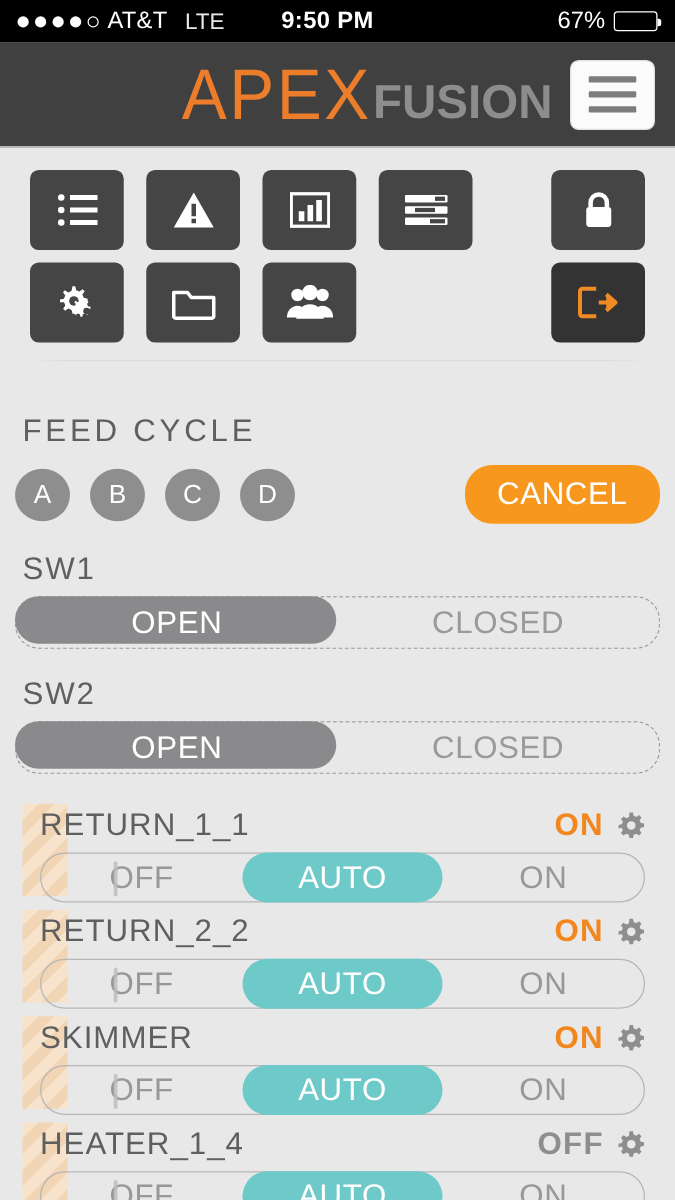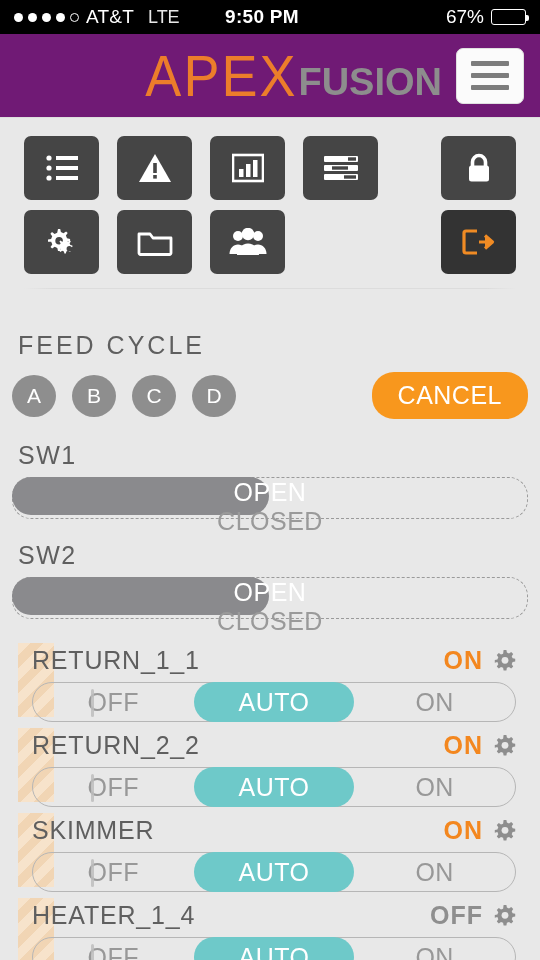--- a/index.html
+++ b/index.html
@@ -34,21 +34,21 @@
     position:relative; padding:1.5px;
   }
   .batt-fill{ height:100%; background:#fff; border-radius:1px; }
   .batt:after{
     content:""; position:absolute; right:-4px; top:4.5px;
     width:3px; height:6px; background:#fff; border-radius:0 2px 2px 0;
   }
 
   
   .header{
-    height:84px; background:#701a75;
+    height:84px; background:#404040;
     display:flex; align-items:center; justify-content:flex-end;
     padding:0 16px 0 0; gap:14px;
     border-bottom:1px solid #dedede;
   }
   .logo{ display:flex; align-items:baseline; }
   .logo-apex{
     font-size:54px; color:#ec7d2b; letter-spacing:2px;
     font-weight:300; font-family:"Liberation Sans", sans-serif;
     transform:scaleY(1.06);
   }
@@ -96,21 +96,21 @@
     margin-left:auto; background:#f8971d; color:#fff;
     font-size:25px; letter-spacing:.5px;
     padding:9px 26px; border-radius:22px; cursor:pointer;
   }
 
   
   .sw-block{ margin-top:22px; }
   .sw-label{ font-size:25px; color:#5f5f5f; letter-spacing:1.5px; margin:0 0 7px 6px; }
   .sw-toggle{
     height:42px; display:flex; border-radius:19px; position:relative;
-    border:1.5px dashed #9a9a9a; background:transparent;flex-direction:column;
+    border:1.5px dashed #9a9a9a; background:transparent;
   }
   .sw-opt{
     flex:1; display:flex; align-items:center; justify-content:center;
     font-size:25px; color:#9a9a9a; letter-spacing:.5px; cursor:pointer;
     position:relative; z-index:2;
   }
   .sw-opt.on{ color:#fff; }
   .sw-knob{
     position:absolute; top:-1.5px; left:-1.5px; width:50%; height:38px;
     background:#8a8a8d; border-radius:19px; z-index:1;

